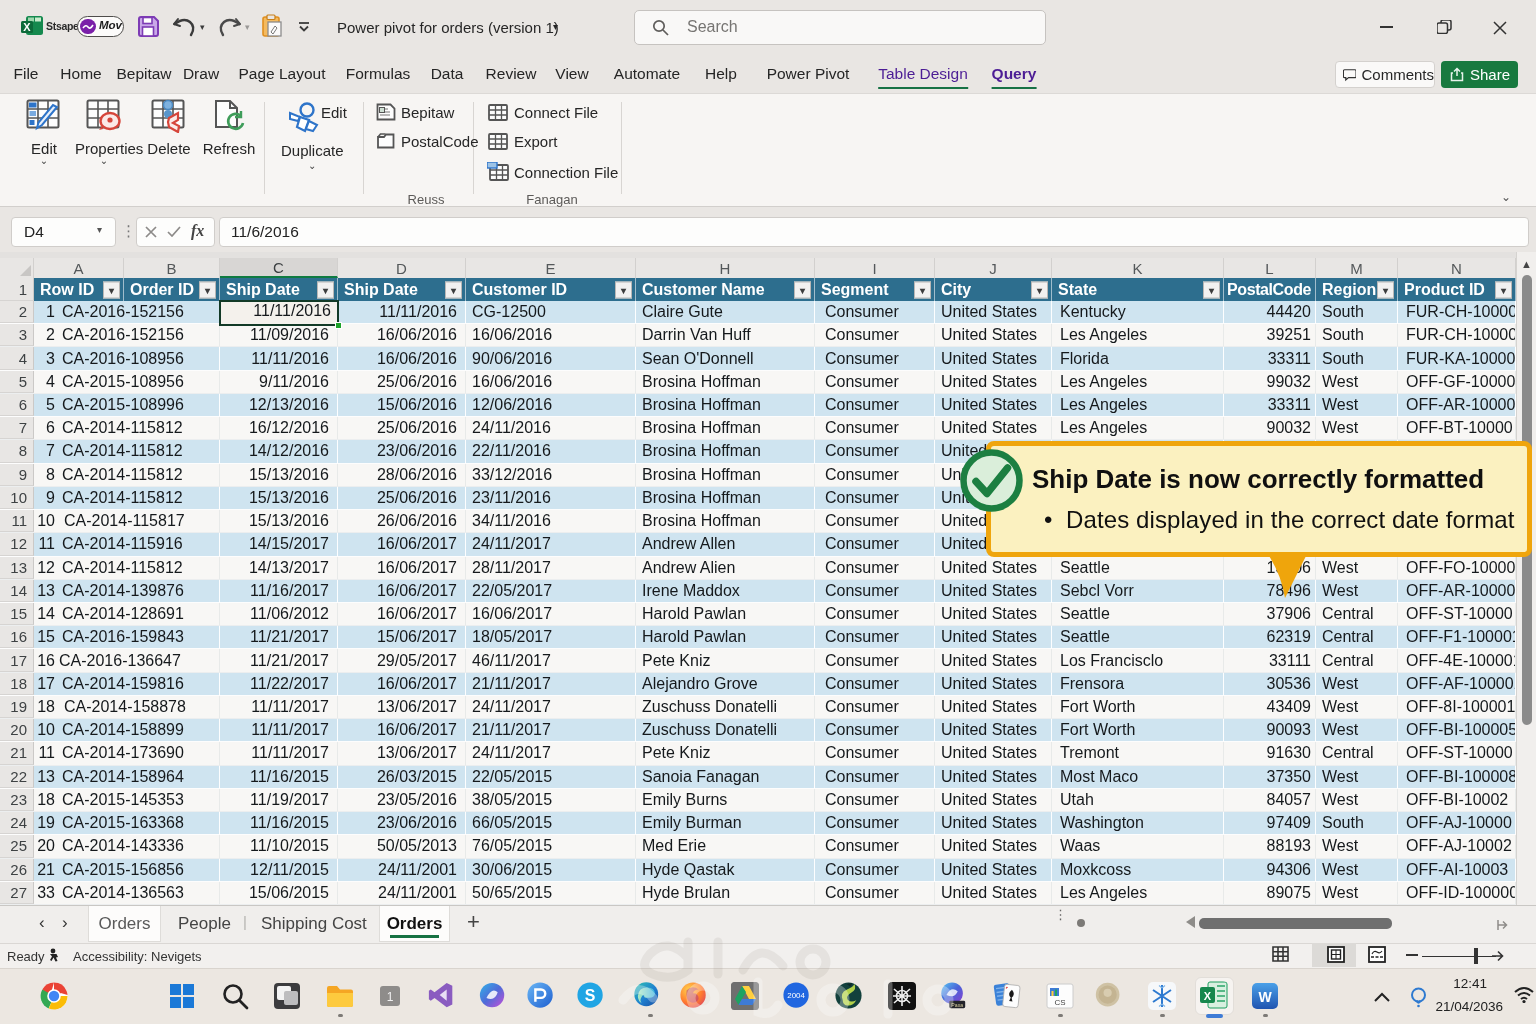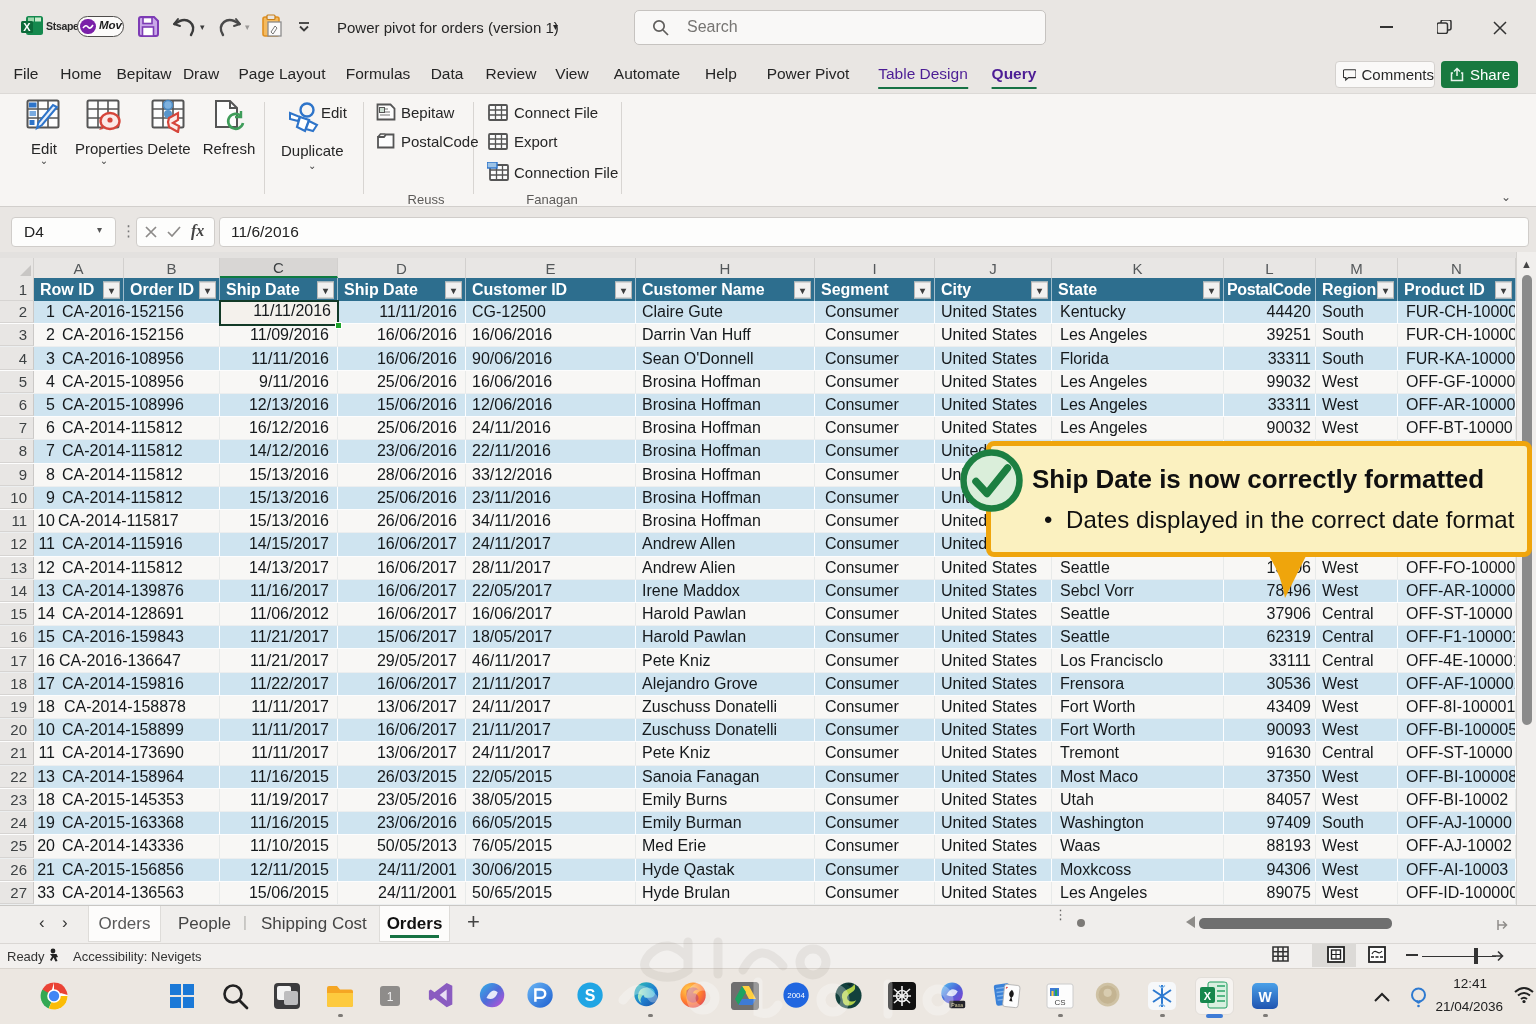--- a/index.html
+++ b/index.html
@@ -425,21 +425,21 @@
       <div class="c al" style="width:117px">United States</div>
       <div class="c al pl8" style="width:172px">Les Angeles</div>
       <div class="c ar pr4" style="width:92px">90032</div>
       <div class="c al" style="width:82px">West</div>
       <div class="c al pl8 clip" style="width:118px">OFF-BI-10000</div>
     </div>
 <div class="trow w" style="top:510.07px;height:23.23px">
       <div class="c gutc" style="width:34px">11</div>
       <div class="c al" style="width:186px;padding-left:0">
         <span style="display:inline-block;width:21px;text-align:right">10</span>
-        <span style="margin-left:3px">CA-2014-115817</span>
+        <span style="margin-left:9px">CA-2014-115817</span>
       </div>
       <div class="c ar" style="width:118px">15/13/2016</div>
       <div class="c ar" style="width:128px">26/06/2016</div>
       <div class="c al" style="width:170px">34/11/2016</div>
       <div class="c al" style="width:179px">Brosina Hoffman</div>
       <div class="c al pl10" style="width:120px">Consumer</div>
       <div class="c al" style="width:117px">United States</div>
       <div class="c al pl8" style="width:172px">Les Angeles</div>
       <div class="c ar pr4" style="width:92px">90032</div>
       <div class="c al" style="width:82px">West</div>

